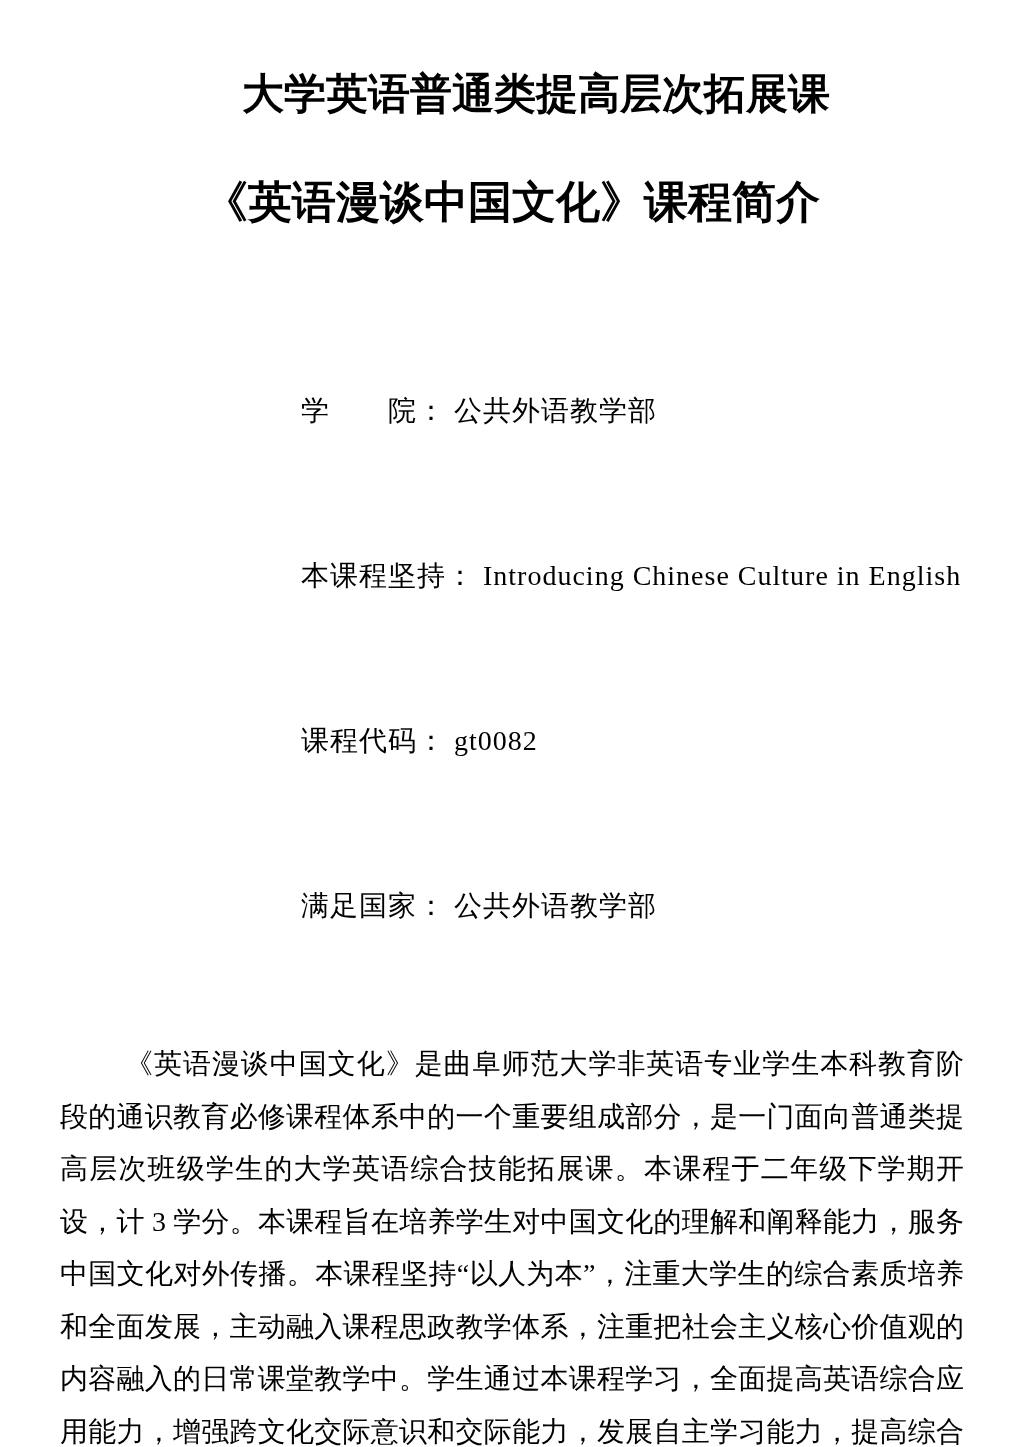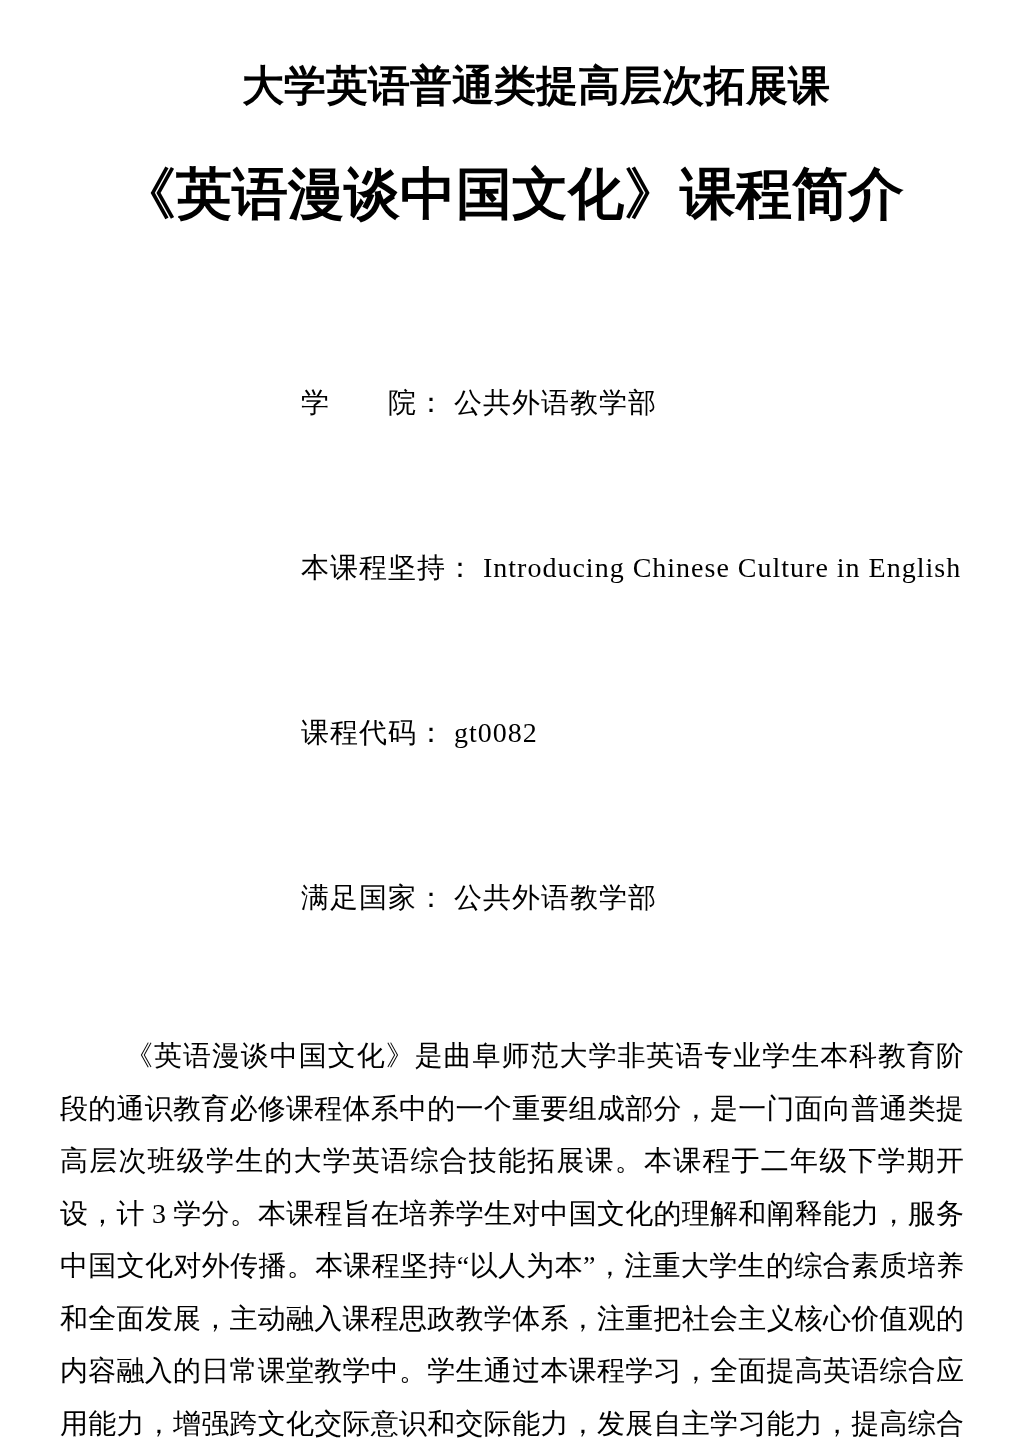--- a/index.html
+++ b/index.html
@@ -11,35 +11,35 @@
     position: relative;
     width: 1024px;
     height: 1447px;
     background: #ffffff;
     color: #000000;
     font-family: "Liberation Serif", "DejaVu Serif", serif;
     overflow: hidden;
     box-sizing: border-box;
   }
   .doc-title {
-    margin: 4px;
+    margin: 12px;
     padding-top: 56px;
     text-align: center;
     font-family: "Liberation Sans", "DejaVu Sans", sans-serif;
     font-weight: 700;
     font-size: 42px;
     line-height: 52px;
     padding-left: 48px;
   }
   .doc-subtitle {
     margin: 56px 0 0 0;
     text-align: center;
     font-family: "Liberation Sans", "DejaVu Sans", sans-serif;
     font-weight: 700;
-    font-size: 56px;
+    font-size: 44px;
     line-height: 52px;
   }
   .info-list {
     margin: 100px 0 0 253px;
   }
   .info-row {
     font-size: 28px;
     line-height: 55px;
     letter-spacing: 1px;
     white-space: pre;

